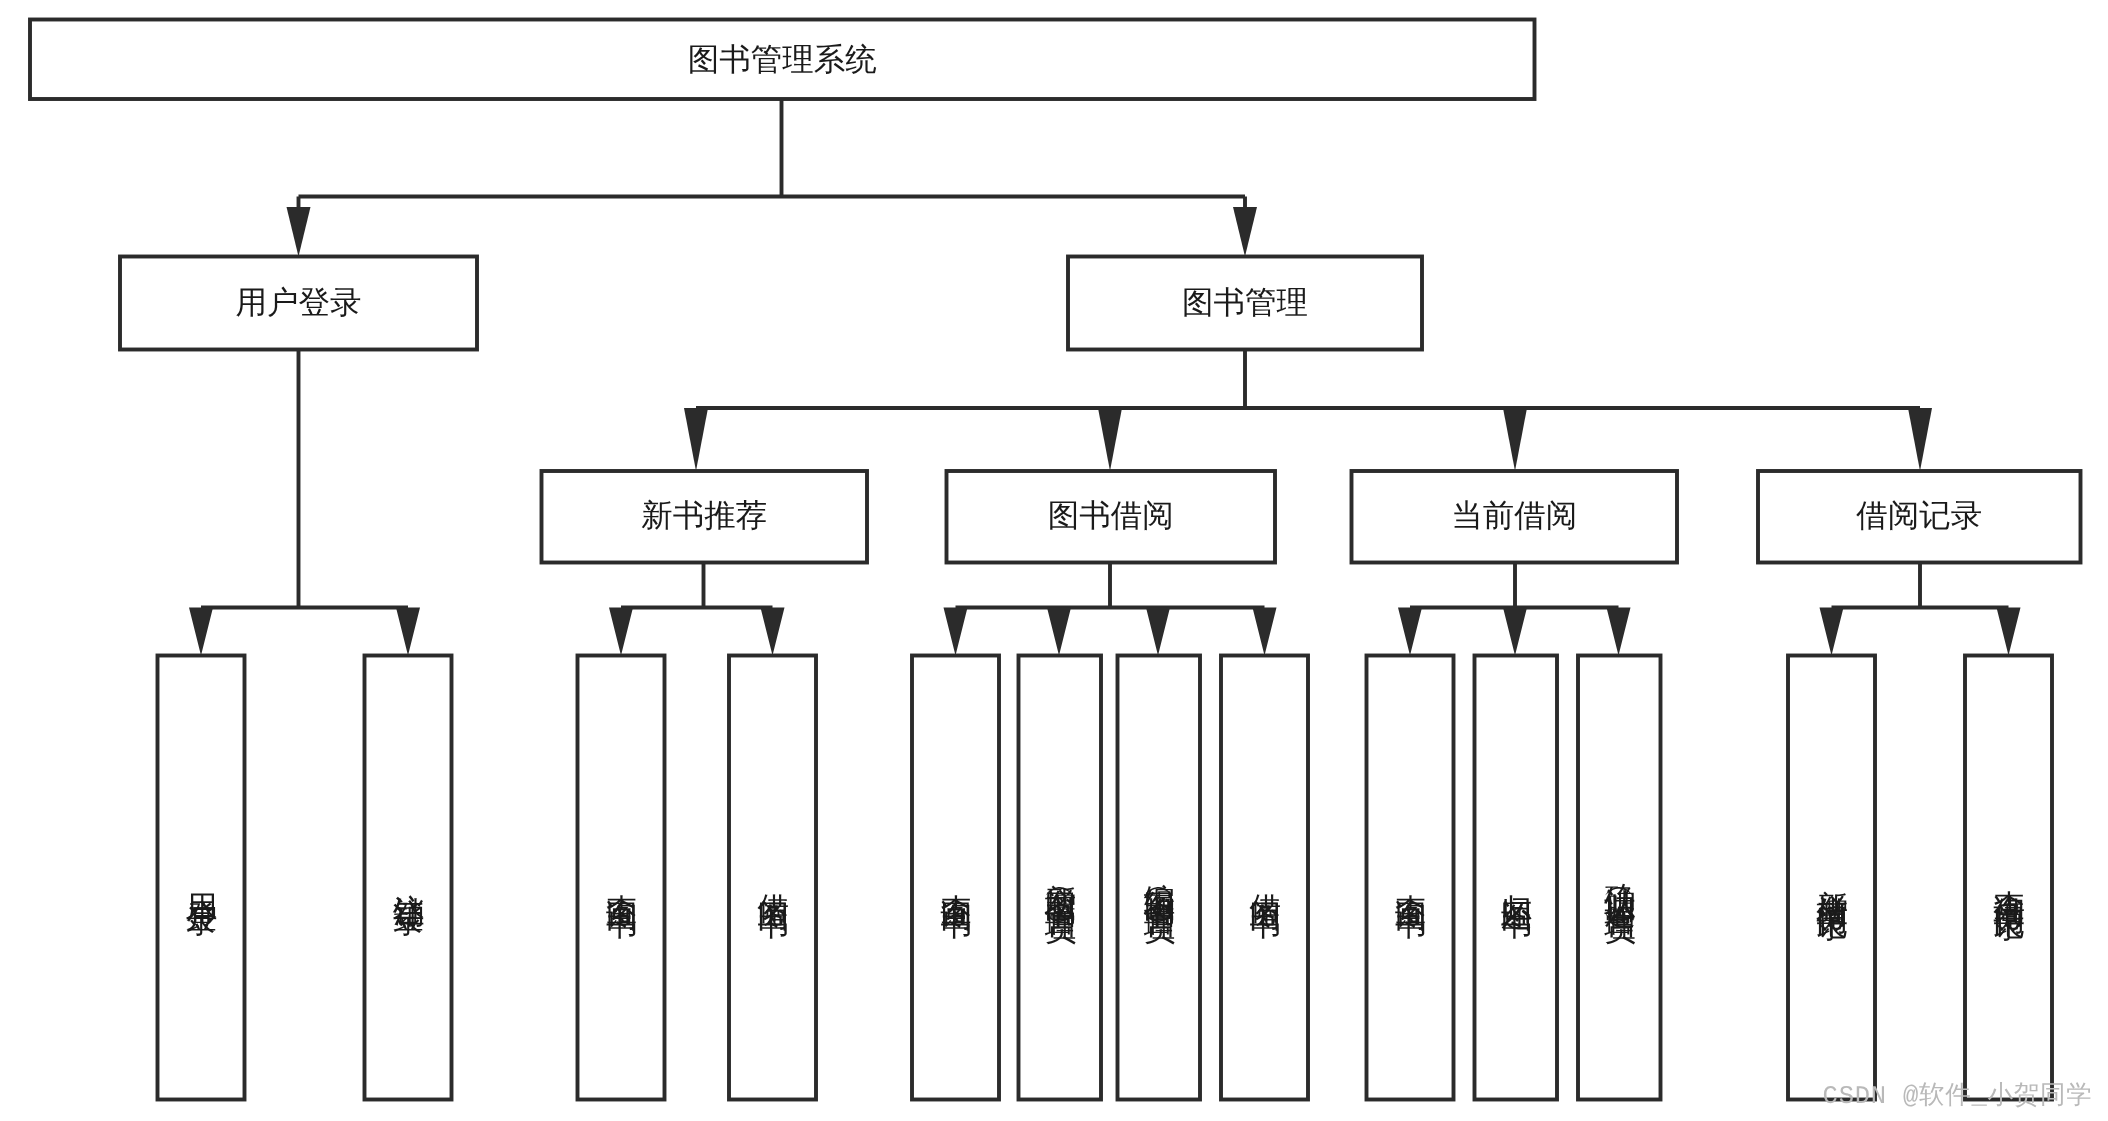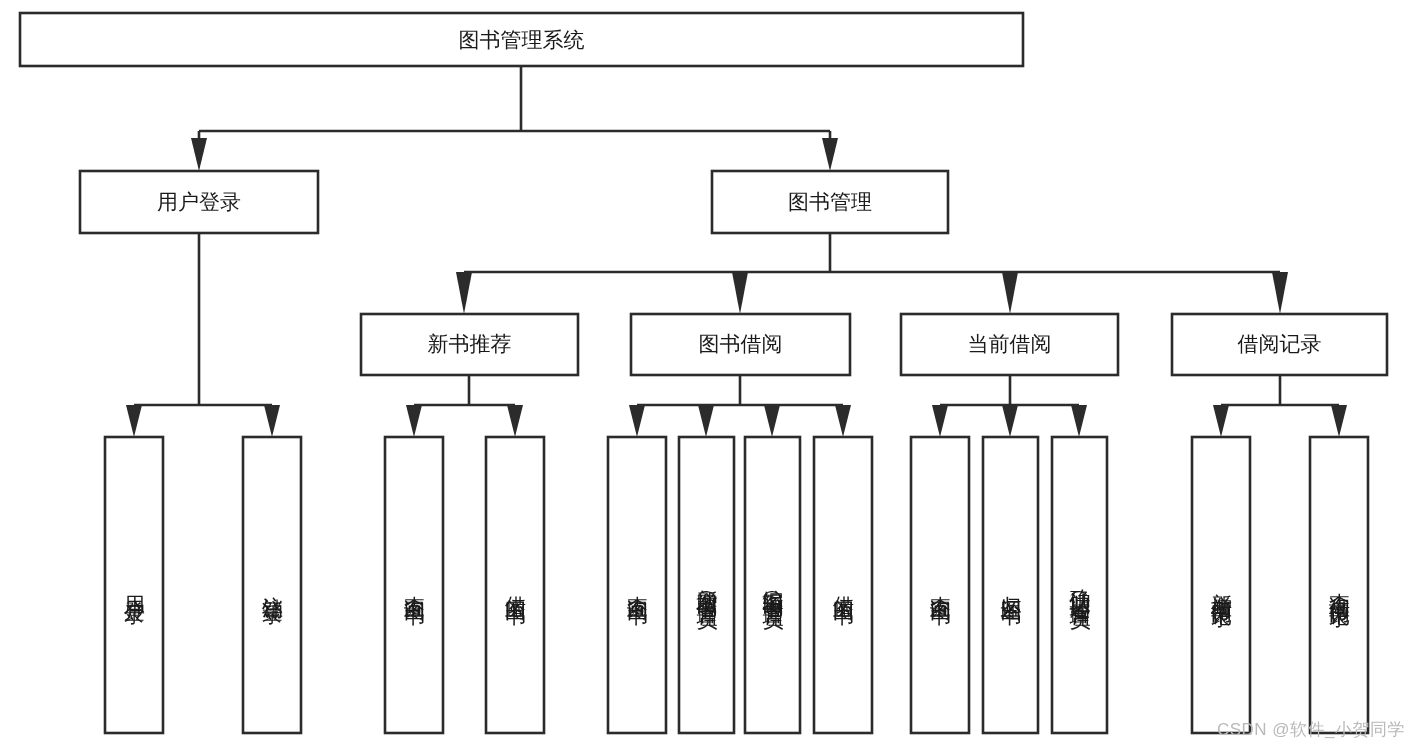--- a/index.html
+++ b/index.html
@@ -55,23 +55,23 @@
     color: #1a1a1a;
     letter-spacing: 3px;
     display: flex;
     align-items: center;
     justify-content: center;
     white-space: nowrap;
     pointer-events: none;
   }
   .watermark {
     position: absolute;
-    right: 0;
+    right: 10px;
     bottom: 6px;
-    font-family: Liberation Sans, sans-serif;
+    font-family: Liberation Mono, monospace;
     font-size: 17px;
     color: #b9b9b9;
     letter-spacing: 0.5px;
     white-space: nowrap;
   }
 </style>
 </head>
 <body>
 
 <div id="stage">

